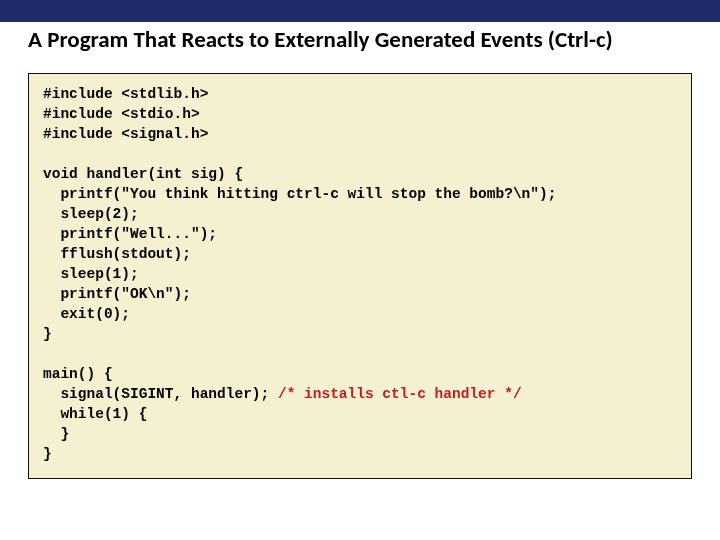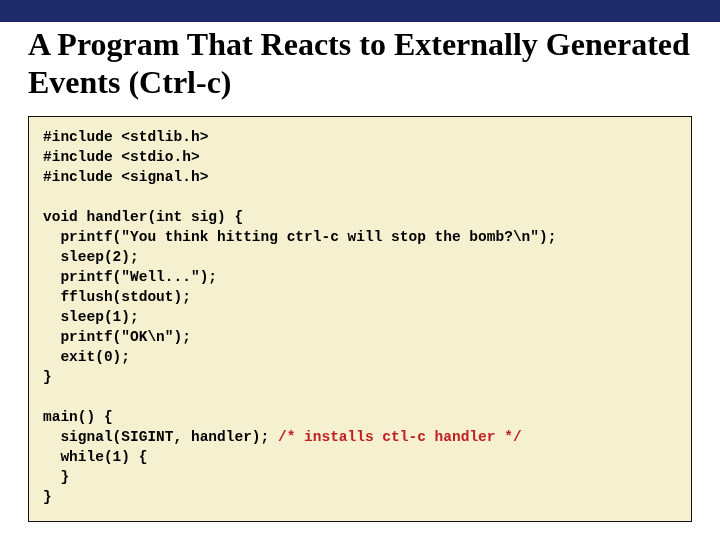--- a/index.html
+++ b/index.html
@@ -12,26 +12,25 @@
   }
   .topbar {
     width: 100%;
     height: 22px;
     background: #1f2a6b;
   }
   .content {
     padding: 4px 28px 0 28px;
   }
   h1.title {
-    margin: 0 0 14px 0;
-    font-size: 32px;
+    margin: 0 0 20px 0;
+    font-size: 23px;
     font-weight: 700;
     line-height: 1.18;
     color: #000;
-    font-family: Liberation Serif, serif;
   }
   .code-frame {
     border: 1px solid #111;
     background: #f4f0d0;
     padding: 10px 14px 14px 14px;
   }
   pre.code {
     margin: 0;
     font-family: "Courier New", Courier, monospace;
     font-size: 14.5px;

